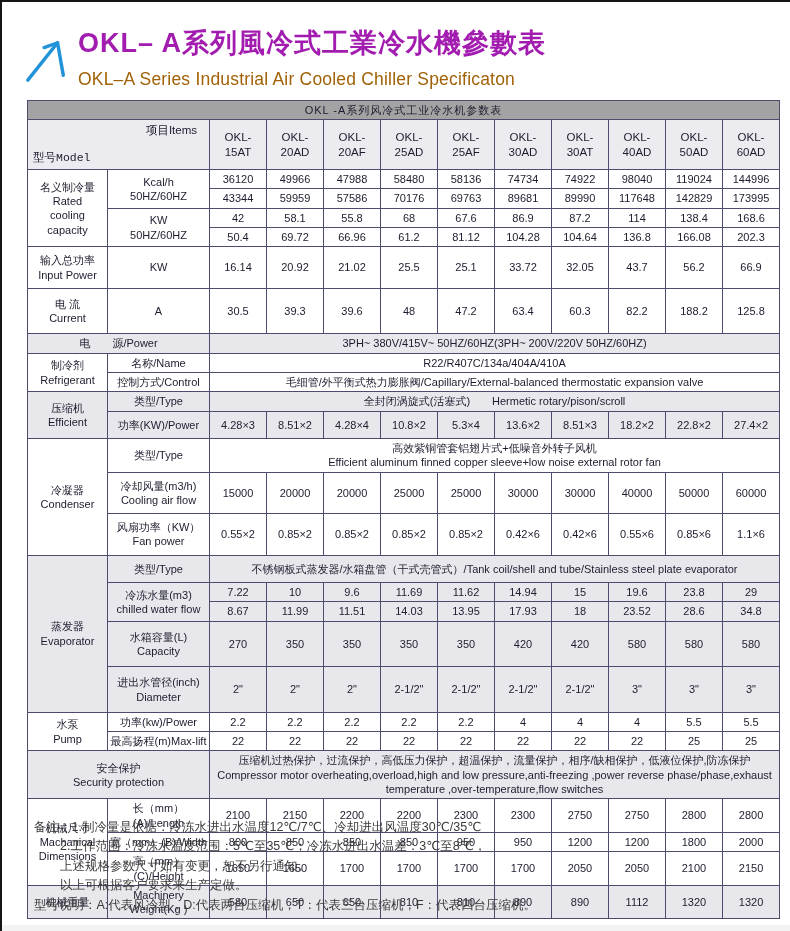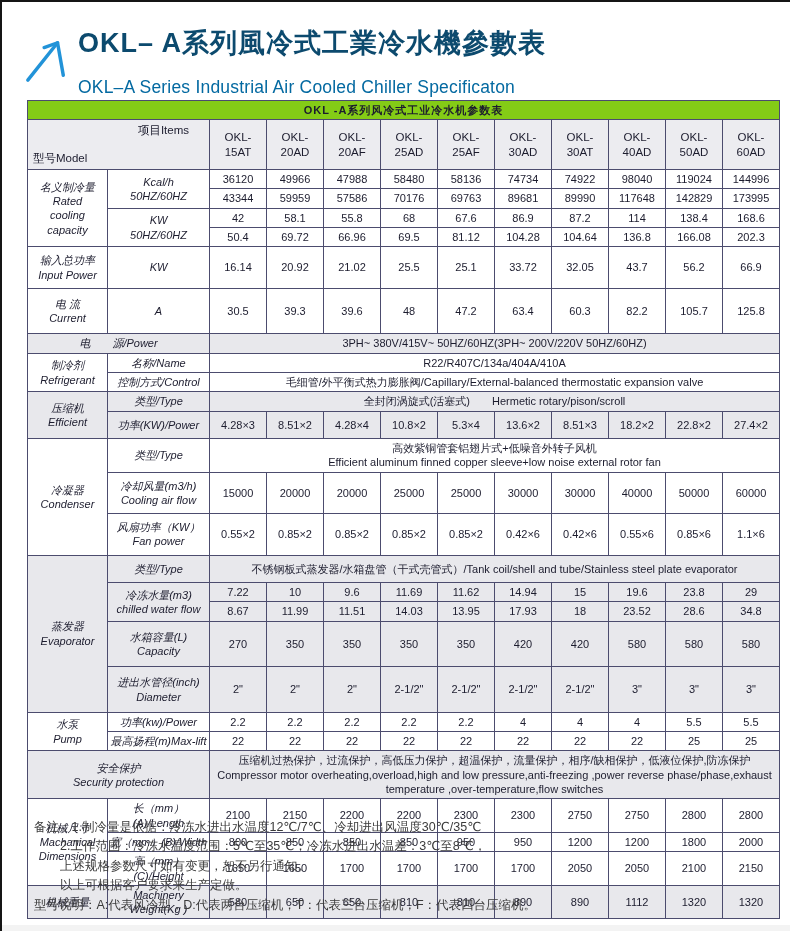--- a/index.html
+++ b/index.html
@@ -13,51 +13,51 @@
     border-left:2px solid #151515;
     box-sizing:border-box;
     overflow:hidden;
   }
   .page{position:relative;width:100%;height:100%;}
 
   
   .doc-header{position:absolute;left:22px;top:26px;display:flex;align-items:flex-start;}
   .logo-arrow{width:46px;height:52px;margin-top:6px;flex:0 0 auto;}
   .titles{margin-left:8px;}
-  .title-zh{font-size:27px;font-weight:bold;letter-spacing:1px;color:#0c4a6e;line-height:1.15;}
-  .title-en{font-size:17.5px;color:#0369a1;margin-top:18px;letter-spacing:0.2px;}
+  .title-zh{font-size:27px;font-weight:bold;letter-spacing:1px;color:#a21caf;line-height:1.15;}
+  .title-en{font-size:17.5px;color:#a16207;margin-top:10px;letter-spacing:0.2px;}
 
   
   .tbl-wrap{position:absolute;left:25px;top:98px;width:752px;}
   table.spec{border-collapse:collapse;table-layout:fixed;width:752px;}
   table.spec td{
     border:1px solid #4c4c6e;
     text-align:center;vertical-align:middle;
     padding:2px 1px;font-size:11px;line-height:1.3;
     white-space:pre-line;color:#1c1c2e;
     overflow:hidden;
   }
   td.title-bar{
-    background:#84cc16;color:#ffffff;font-size:16px;font-weight:bold;
+    background:#a3a3a3;color:#ffffff;font-size:16px;font-weight:normal;
     letter-spacing:1px;padding:3px 0;border-color:#29abe2 #4c4c6e #4c4c6e #4c4c6e;
   }
   tr.hdr td{background:#ececf0;font-size:11.5px;height:32px;}
   td.corner{
     position:relative;padding:0;
     background:
       linear-gradient(to bottom right,
         transparent 49.3%, #4c4c6e 49.3%, #4c4c6e 50.7%, transparent 50.7%),
       #ececf0;
   }
-  td.corner .c-model{position:absolute;left:5px;bottom:3px;font-size:11.5px;}
-  td.corner .c-items{position:absolute;right:20px;top:3px;font-size:11.5px;text-align:right;}
+  td.corner .c-model{position:absolute;left:5px;bottom:3px;font-size:11.5px;font-family:Liberation Mono, monospace;}
+  td.corner .c-items{position:absolute;right:12px;top:3px;font-size:11.5px;text-align:right;}
   tr.gray td{background:#e8e8ec;}
   tr.p6 td{padding-top:6px;padding-bottom:6px;}
   tr.p8 td{padding-top:8px;padding-bottom:8px;}
-  td.g{font-size:11.5px;font-style:italic;}
+  td.g{font-size:11.5px;}
   td.w{font-size:11px;padding-left:4px;padding-right:4px;}
 
   
   .notes{position:absolute;left:32px;top:816px;width:730px;font-size:12.5px;color:#3a3a3a;line-height:1.55;}
   .notes .note-line{white-space:nowrap;}
   .notes .ind1{padding-left:26px;}
 
   .bottom-strip{position:absolute;left:0;bottom:0;width:100%;height:6px;background:#f3f3f3;}
 </style>
 </head>
@@ -165,21 +165,21 @@
             <td>86.9</td>
             <td>87.2</td>
             <td>114</td>
             <td>138.4</td>
             <td>168.6</td>
           </tr>
           <tr>
             <td>50.4</td>
             <td>69.72</td>
             <td>66.96</td>
-            <td>69.5</td>
+            <td>61.2</td>
             <td>81.12</td>
             <td>104.28</td>
             <td>104.64</td>
             <td>136.8</td>
             <td>166.08</td>
             <td>202.3</td>
           </tr>
           <tr class="p6">
             <td class="g">输入总功率
 Input Power</td>
@@ -200,21 +200,21 @@
 Current</td>
             <td class="g">A</td>
             <td>30.5</td>
             <td>39.3</td>
             <td>39.6</td>
             <td>48</td>
             <td>47.2</td>
             <td>63.4</td>
             <td>60.3</td>
             <td>82.2</td>
-            <td>105.7</td>
+            <td>188.2</td>
             <td>125.8</td>
           </tr>
           <tr class="gray">
             <td colspan="2" class="g">电　　源/Power</td>
             <td colspan="10" class="w">3PH~ 380V/415V~ 50HZ/60HZ(3PH~ 200V/220V  50HZ/60HZ)</td>
           </tr>
           <tr>
             <td rowspan="2" class="g">制冷剂
 Refrigerant</td>
             <td class="g">名称/Name</td>

